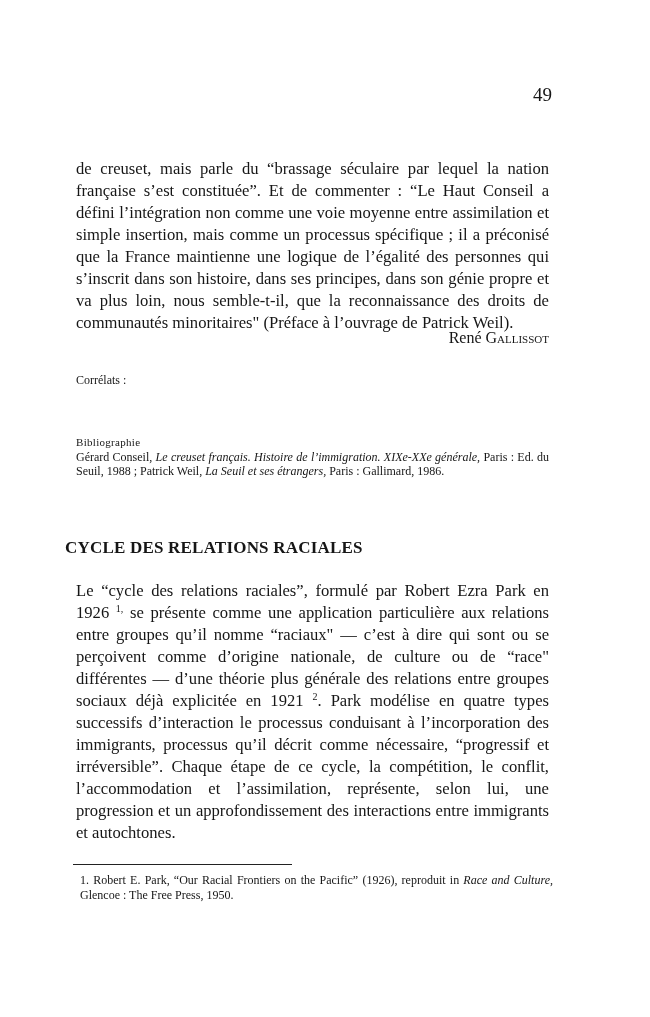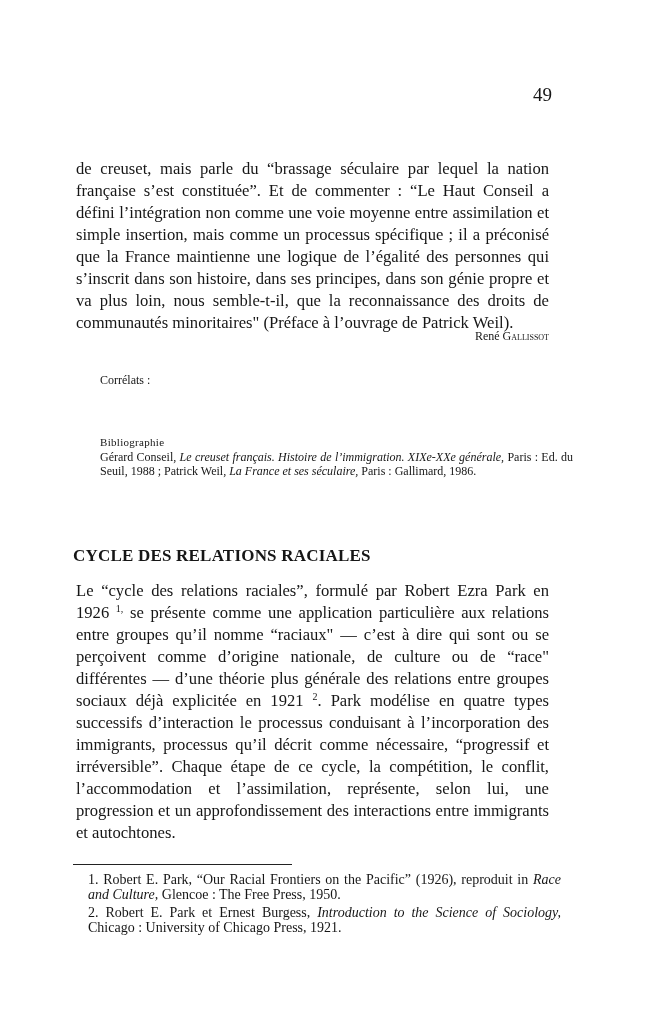--- a/index.html
+++ b/index.html
@@ -35,64 +35,63 @@
     .body-text p {
       margin: 0;
     }
     .intro-block { top: 158px; font-family: Liberation Serif, serif; }
     .author {
       position: absolute;
       top: 329px;
       left: 300px;
       width: 249px;
       text-align: right;
-      font-size: 12px;
+      font-size: 16px;
     }
     .author .sc { font-variant: small-caps; }
     .small-block {
       position: absolute;
       left: 76px;
       width: 473px;
       font-size: 12px;
       line-height: 14.5px;
       text-align: justify;
       text-align-last: left;
-      margin-left: 24px;
     }
     .correlats { top: 373px; }
     .biblio { top: 435px; }
     .small-block .label {
       display: block;
     }
     .biblio .label { font-size: 11px; letter-spacing: 0.3px; }
     .section-heading {
       position: absolute;
       top: 538px;
       left: 65px;
       font-size: 17px;
       font-weight: bold;
       letter-spacing: 0.2px;
-      margin: 8px;
+      margin: 0;
     }
     .section-block { top: 580px; }
     sup { font-size: 10px; vertical-align: 6px; line-height: 0; }
     .footnote-rule {
       position: absolute;
       left: 73px;
       top: 864px;
       width: 219px;
       height: 0;
       border-top: 1px solid #222;
     }
     .footnotes {
       position: absolute;
       top: 873px;
-      left: 88px;
+      left: 80px;
       width: 473px;
-      font-size: 14px;
+      font-size: 12px;
       line-height: 14.5px;
       text-align: justify;
       text-align-last: left;
     }
     .footnotes .fn { margin: 0 0 4px 0; }
   </style>
 </head>
 <body>
 
 <div>
@@ -107,29 +106,28 @@
     <span>René</span>
     <span class="sc">Gallissot</span>
   </div>
 
   <div class="small-block correlats">
     <span class="label">Corrélats :</span>
   </div>
 
   <div class="small-block biblio">
     <span class="label">Bibliographie</span>
-    <span><span>Gérard Conseil, </span><i>Le creuset français. Histoire de l’immigration. XIXe-XXe générale,</i><span> Paris : Ed. du Seuil, 1988 ; Patrick Weil, </span><i>La France et ses séculaire,</i><span> Paris : Gallimard, 1986.</span></span>
+    <span><span>Gérard Conseil, </span><i>Le creuset français. Histoire de l’immigration. XIXe-XXe générale,</i><span> Paris : Ed. du Seuil, 1988 ; Patrick Weil, </span><i>La Seuil et ses étrangers,</i><span> Paris : Gallimard, 1986.</span></span>
   </div>
 
   <h2 class="section-heading">CYCLE DES RELATIONS RACIALES</h2>
 
   <div class="body-text section-block">
     <p><span>Le “cycle des relations raciales”, formulé par Robert Ezra Park en 1926 </span><sup>1,</sup><span> se présente comme une application particulière aux relations entre groupes qu’il nomme “raciaux" — c’est à dire qui sont ou se perçoivent comme d’origine nationale, de culture ou de “race" différentes — d’une théorie plus générale des relations entre groupes sociaux déjà explicitée en 1921 </span><sup>2</sup><span>. Park modélise en quatre types successifs d’interaction le processus conduisant à l’incorporation des immigrants, processus qu’il décrit comme nécessaire, “progressif et irréversible”. Chaque étape de ce cycle, la compétition, le conflit, l’accommodation et l’assimilation, représente, selon lui, une progression et un approfondissement des interactions entre immigrants et autochtones.</span></p>
   </div>
 
   <div class="footnote-rule"></div>
 
   <div class="footnotes">
     <p class="fn"><span>1. Robert E. Park, “Our Racial Frontiers on the Pacific” (1926), reproduit in </span><i>Race and Culture,</i><span> Glencoe : The Free Press, 1950.</span></p>
-    <p class="fn"><span>2. Robert E. Park et Ernest Burgess, </span><i>Introduction to the Science of Sociology,</i><span> Chicago : University of Chicago Press, 1921.</span></p>
   </div>
 
 </div>
 
 </body></html>

